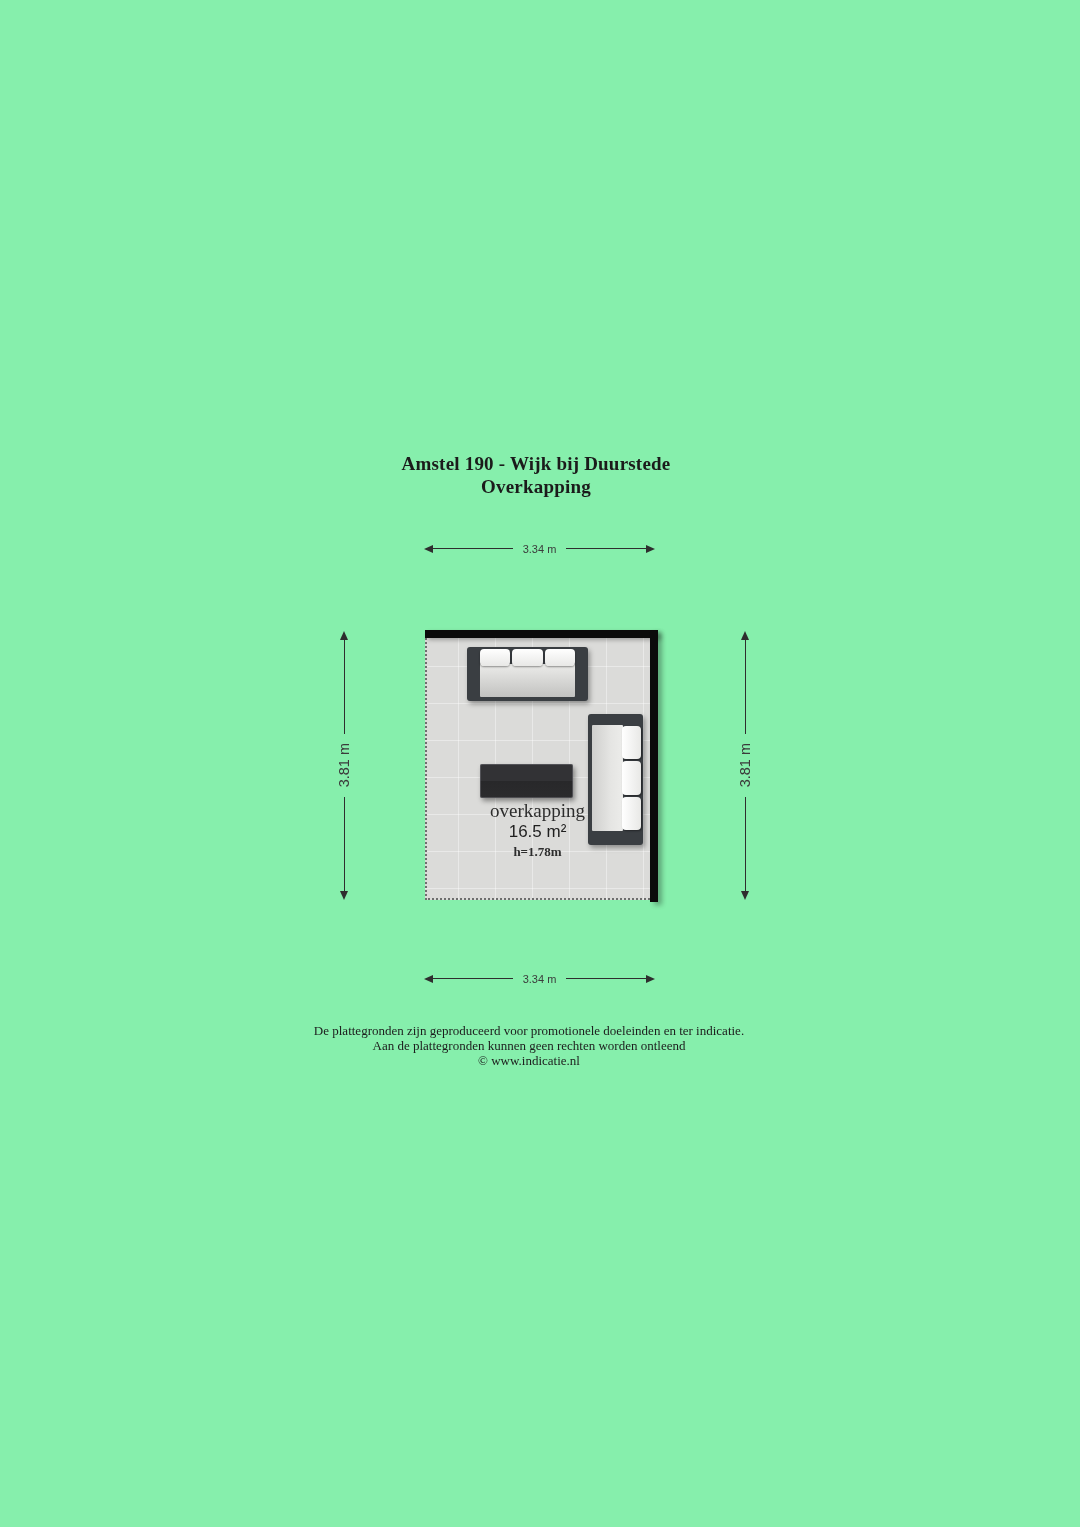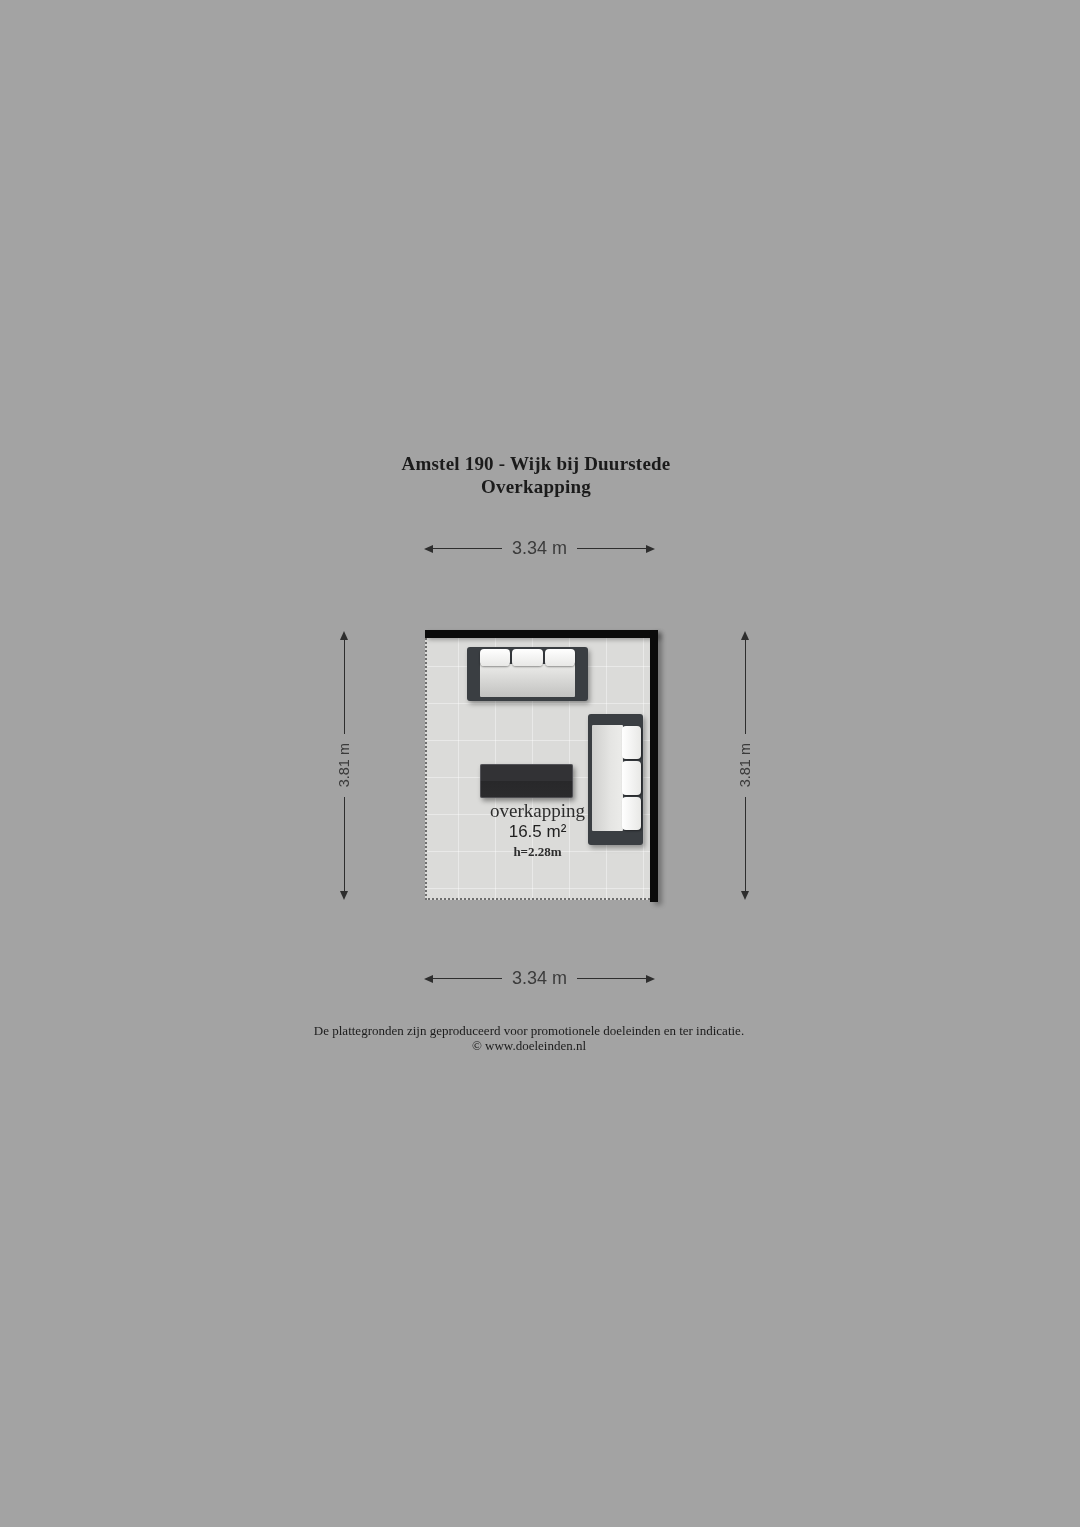--- a/index.html
+++ b/index.html
@@ -1,26 +1,26 @@
 <!DOCTYPE html>
 <html><head>
 <meta charset="utf-8">
 <style>
   html,body{margin:0;padding:0;background:#ffffff;}
   body{width:1080px;height:1527px;position:relative;font-family:"Liberation Serif",serif;}
-  .canvas{position:absolute;inset:0;background:#a3a3a3;overflow:hidden;}
+  .canvas{position:absolute;inset:0;background:#86efac;overflow:hidden;}
 
   
   .title-block{position:absolute;left:236px;top:452px;width:600px;text-align:center;
     color:#1b1b1b;font-family:"Liberation Serif",serif;font-weight:bold;
     font-size:19px;line-height:23px;letter-spacing:.2px;}
 
   
   .h-dim{position:absolute;display:flex;align-items:center;height:15px;
-    font-family:"Liberation Sans",sans-serif;font-size:18px;color:#3b3b3b;}
+    font-family:"Liberation Sans",sans-serif;font-size:11px;color:#3b3b3b;}
   .h-dim .seg{flex:1;height:0;border-top:1px solid #2e2e2e;}
   .h-dim .lbl{padding:0 10px;white-space:nowrap;}
   .v-dim{position:absolute;display:flex;flex-direction:column;align-items:center;width:14px;
     font-family:"Liberation Sans",sans-serif;font-size:14.5px;color:#3b3b3b;}
   .v-dim .seg{flex:1;width:0;border-left:1px solid #2e2e2e;}
   .v-dim .lbl{writing-mode:vertical-rl;transform:rotate(180deg);padding:9px 0;white-space:nowrap;}
   .arr{width:0;height:0;}
   .arr.l{border:4px solid transparent;border-left:0;border-right:9px solid #2e2e2e;}
   .arr.r{border:4px solid transparent;border-right:0;border-left:9px solid #2e2e2e;}
   .arr.u{border:4px solid transparent;border-top:0;border-bottom:9px solid #2e2e2e;}
@@ -126,30 +126,31 @@
         <div class="cushion"></div>
         <div class="cushion"></div>
       </div>
     </div>
 
     <div class="coffee-table"></div>
 
     <div class="room-label">
       <div class="room-name">overkapping</div>
       <div class="room-area">16.5 m²</div>
-      <div class="room-height">h=2.28m</div>
+      <div class="room-height">h=1.78m</div>
     </div>
   </div>
 
   <div class="h-dim" style="left:424px;top:971px;width:231px;">
     <div class="arr l"></div>
     <div class="seg"></div>
     <div class="lbl">3.34 m</div>
     <div class="seg"></div>
     <div class="arr r"></div>
   </div>
 
   <div class="footer">
     <div>De plattegronden zijn geproduceerd voor promotionele doeleinden en ter indicatie.</div>
-    <div>© www.doeleinden.nl</div>
+    <div>Aan de plattegronden kunnen geen rechten worden ontleend</div>
+    <div>© www.indicatie.nl</div>
   </div>
 
 </div>
 
 </body></html>

